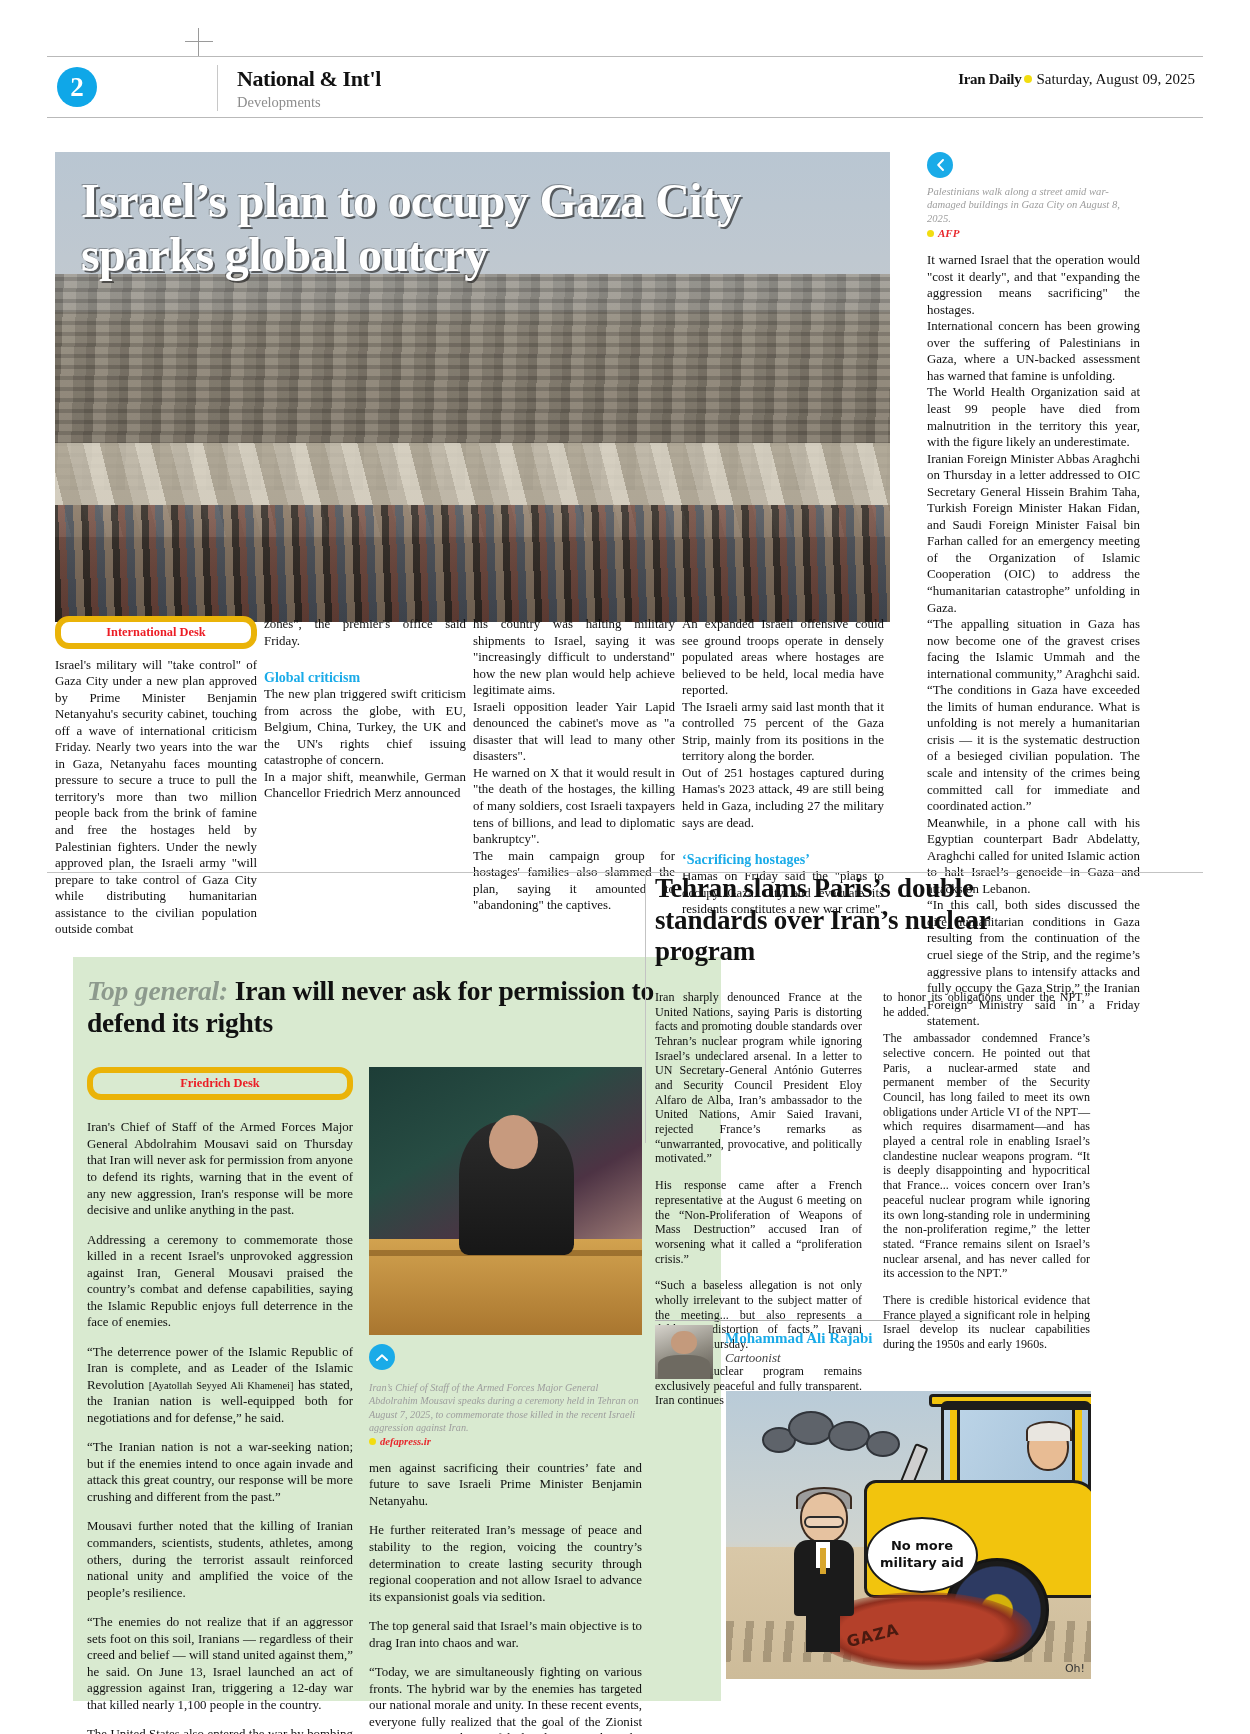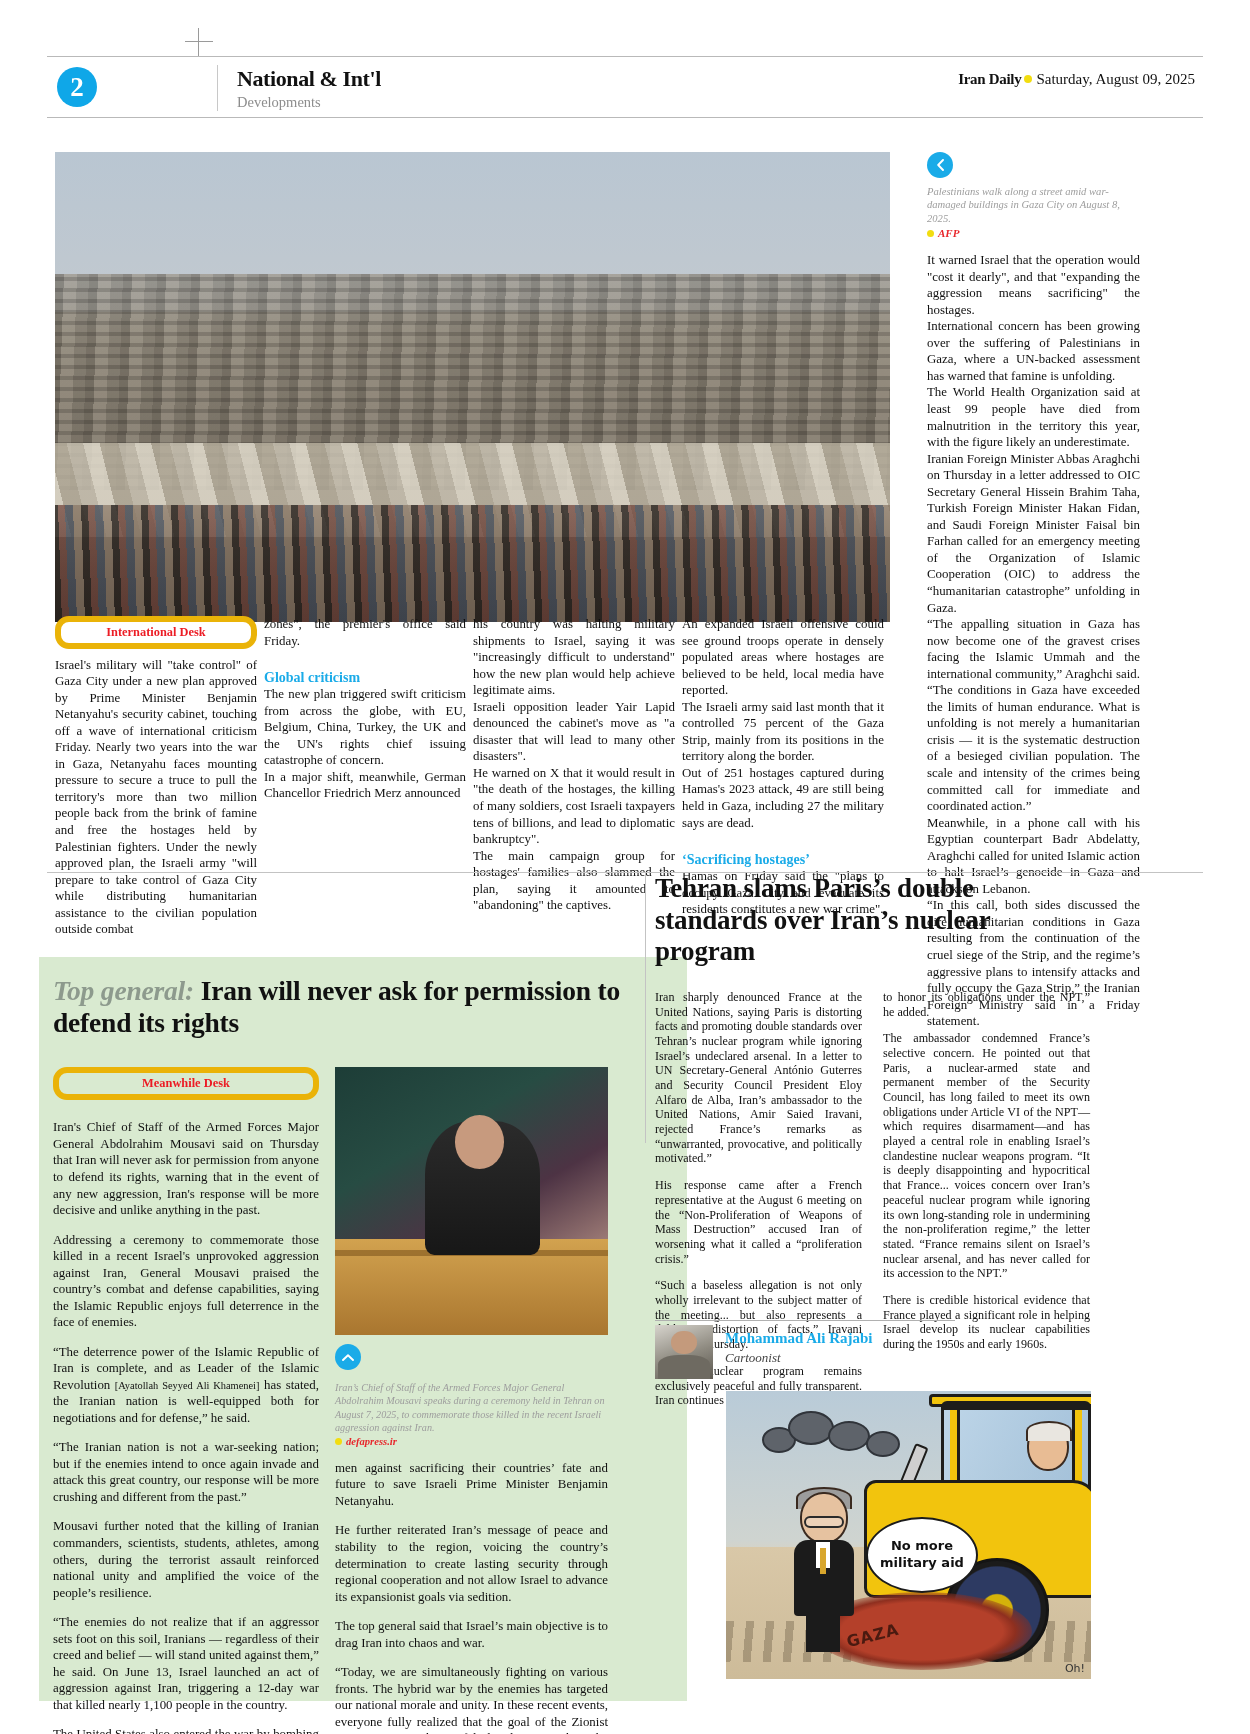--- a/index.html
+++ b/index.html
@@ -163,21 +163,21 @@
   }
   .subhead {
     font-family:"Liberation Serif", serif;
     font-weight:bold; font-size:14px; color:#1aabe8;
     margin-top:21px;
   }
   .hr-thin { position:absolute; left:47px; width:1156px; height:1px; background:#c3c3c3; }
 
   
   .green-article {
-    position:absolute; left:39px; top:957px; width:648px; height:744px;
+    position:absolute; left:73px; top:957px; width:648px; height:744px;
     background:#d9ead0;
     padding:18px 14px 10px 14px;
   }
   .ga-headline {
     font-family:"Liberation Serif", serif;
     font-weight:bold; font-size:27.5px; line-height:1.18; color:#111;
     letter-spacing:-0.2px;
   }
   .ga-headline .kicker { color:#8d9a8d; font-style:italic; font-weight:bold; }
   .ga-cols { position:absolute; left:14px; top:110px; width:555px; }
@@ -350,20 +350,21 @@
   </div>
 </div>
 
 <div class="top-story">
 
   <div class="hero-photo">
     <div class="sky"></div>
     <div class="rubble"></div>
     <div class="tents"></div>
     <div class="crowd"></div>
+    <div class="hero-headline">Israel’s plan to occupy Gaza City sparks global outcry</div>
   </div>
 
   <div class="side-col">
     <div class="circle-btn">
       <svg width="9" height="12" viewBox="0 0 9 12" aria-hidden="true">
           <path d="M7 1 L2.2 6 L7 11" fill="none" stroke="#ffffff" stroke-width="1.9" stroke-linecap="round" stroke-linejoin="round"></path>
         </svg>
     </div>
     <div class="photo-caption">Palestinians walk along a street amid war-damaged buildings in Gaza City on August 8, 2025.</div>
     <div class="credit"><span class="bullet"></span><span>AFP</span></div>
@@ -409,21 +410,21 @@
 <div class="hr-thin" style="top:872px;"></div>
 
 <div class="green-article">
   <div class="ga-headline">
     <span class="kicker">Top general:</span>
     <span>Iran will never ask for permission to defend its rights</span>
   </div>
 
   <div class="ga-cols">
     <div class="ga-col-left">
-      <div class="desk-badge" style="width:100%;margin-bottom:7px;">Meanwhile Desk</div>
+      <div class="desk-badge" style="width:100%;margin-bottom:7px;">Friedrich Desk</div>
       <p class="body-text">Iran's Chief of Staff of the Armed Forces Major General Abdolrahim Mousavi said on Thursday that Iran will never ask for permission from anyone to defend its rights, warning that in the event of any new aggression, Iran's response will be more decisive and unlike anything in the past.</p>
       <p class="body-text">Addressing a ceremony to commemorate those killed in a recent Israel's unprovoked aggression against Iran, General Mousavi praised the country’s combat and defense capabilities, saying the Islamic Republic enjoys full deterrence in the face of enemies.</p>
       <p class="body-text"><span>“The deterrence power of the Islamic Republic of Iran is complete, and as Leader of the Islamic Revolution </span><span style="font-size:10.4px">[Ayatollah Seyyed Ali Khamenei]</span><span> has stated, the Iranian nation is well-equipped both for negotiations and for defense,” he said.</span></p>
       <p class="body-text">“The Iranian nation is not a war-seeking nation; but if the enemies intend to once again invade and attack this great country, our response will be more crushing and different from the past.”</p>
       <p class="body-text">Mousavi further noted that the killing of Iranian commanders, scientists, students, athletes, among others, during the terrorist assault reinforced national unity and amplified the voice of the people’s resilience.</p>
       <p class="body-text">“The enemies do not realize that if an aggressor sets foot on this soil, Iranians — regardless of their creed and belief — will stand united against them,” he said. On June 13, Israel launched an act of aggression against Iran, triggering a 12-day war that killed nearly 1,100 people in the country.</p>
       <p class="body-text">The United States also entered the war by bombing three Iranian nuclear sites in a grave violation of international law.</p>
       
       
     </div>

